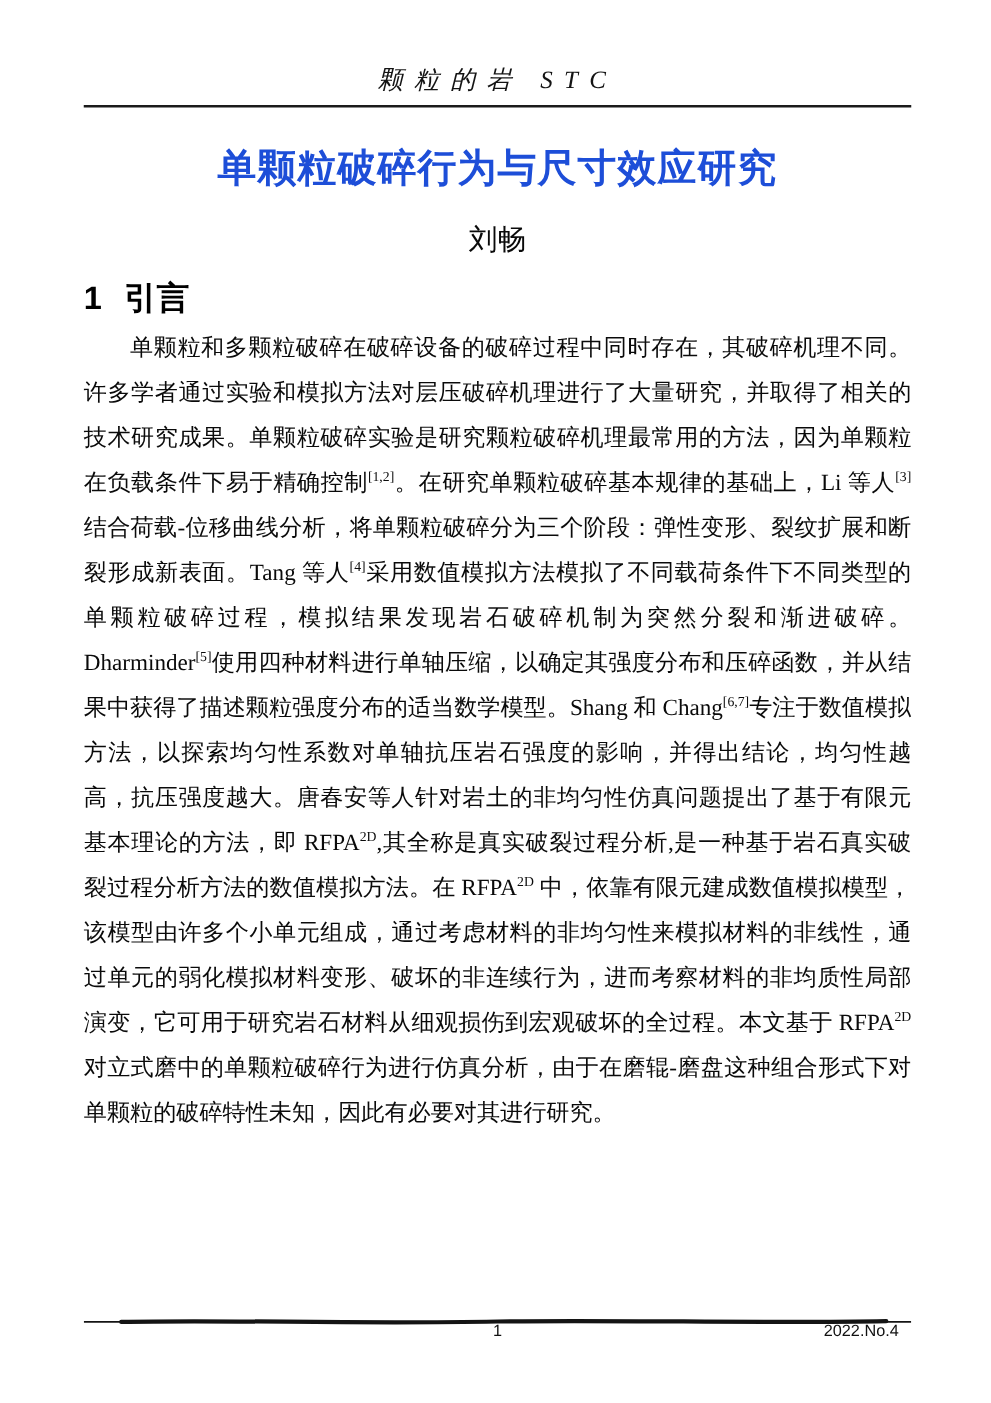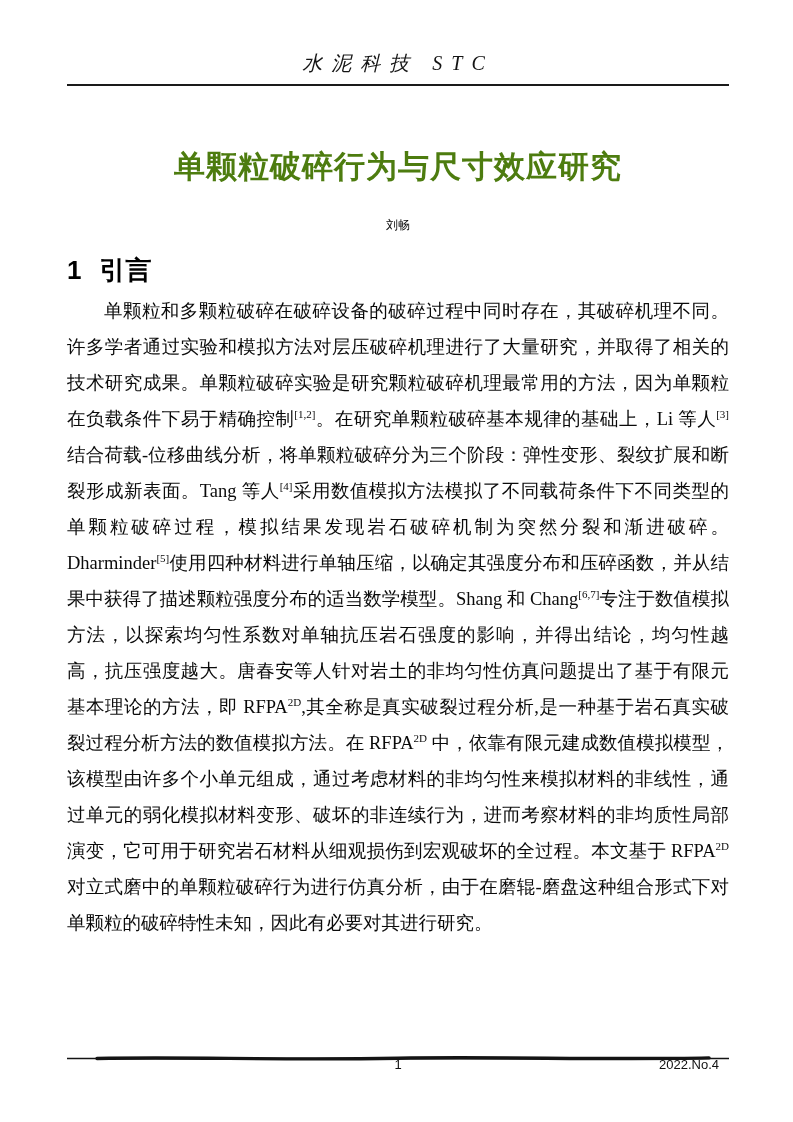--- a/index.html
+++ b/index.html
@@ -11,27 +11,27 @@
 
   .journal-header {
     margin-top:50px; text-align:center;
     font-family:"Liberation Serif", serif; font-style:italic;
     font-size:20px; letter-spacing:9px; color:#141414;
     white-space:nowrap;
   }
   .header-rule { margin-top:7px; border-top:2px solid #1a1a1a; height:0; }
 
   .paper-title {
-    margin-top:60px; text-align:center;
+    margin-top:28px; text-align:center;
     font-family:"Liberation Sans", sans-serif; font-weight:700;
-    font-size:31px; letter-spacing:1px; color:#4d7c0f;
+    font-size:31px; letter-spacing:1px; color:#1d4ed8;
   }
   .author {
     margin-top:27px; text-align:center;
-    font-family:Liberation Sans, sans-serif; font-size:12px; line-height:20px;
+    font-family:Liberation Mono, monospace; font-size:23px; line-height:20px;
   }
   .affiliation {
     margin-top:4px; text-align:center;
     font-family:"Liberation Serif", serif; font-size:19px; line-height:24px;
   }
 
   .section-heading {
     margin-top:22px; font-family:"Liberation Sans", sans-serif;
     font-weight:700; font-size:26px; line-height:26px; color:#000;
   }
@@ -55,21 +55,21 @@
   }
   .page-number { position:absolute; left:0; right:0; text-align:center; }
   .issue { position:absolute; right:10px; top:0; }
 </style>
 </head>
 <body>
 
 <div class="page">
   <div class="content">
 
-    <div class="journal-header">水泥科技 STC</div>
+    <div class="journal-header">颗粒的岩 STC</div>
 
     <div class="header-rule"></div>
 
     <div class="paper-title">单颗粒破碎行为与尺寸效应研究</div>
 
     <div class="author">刘畅</div>
 
 
     <div>
         <div class="section-heading"><span class="sec-num">1</span><span>引言</span></div>

